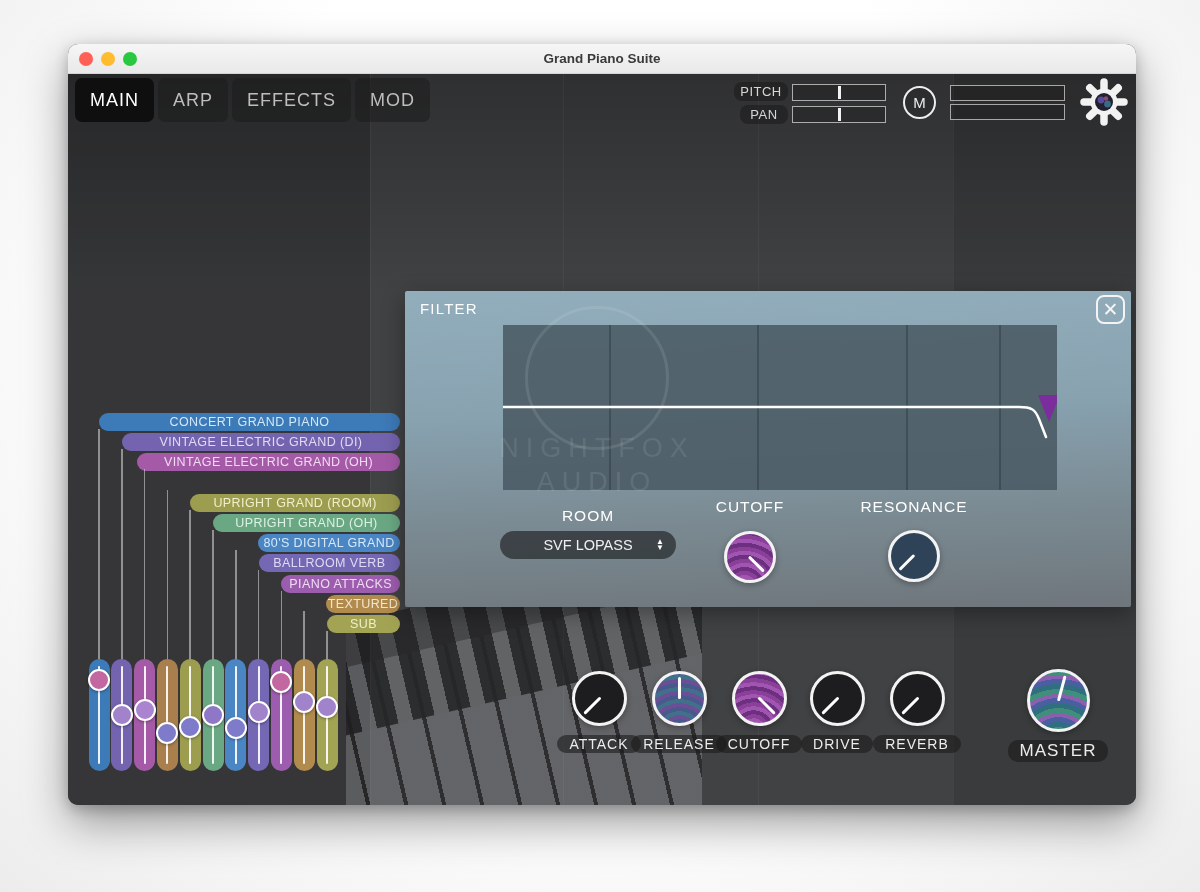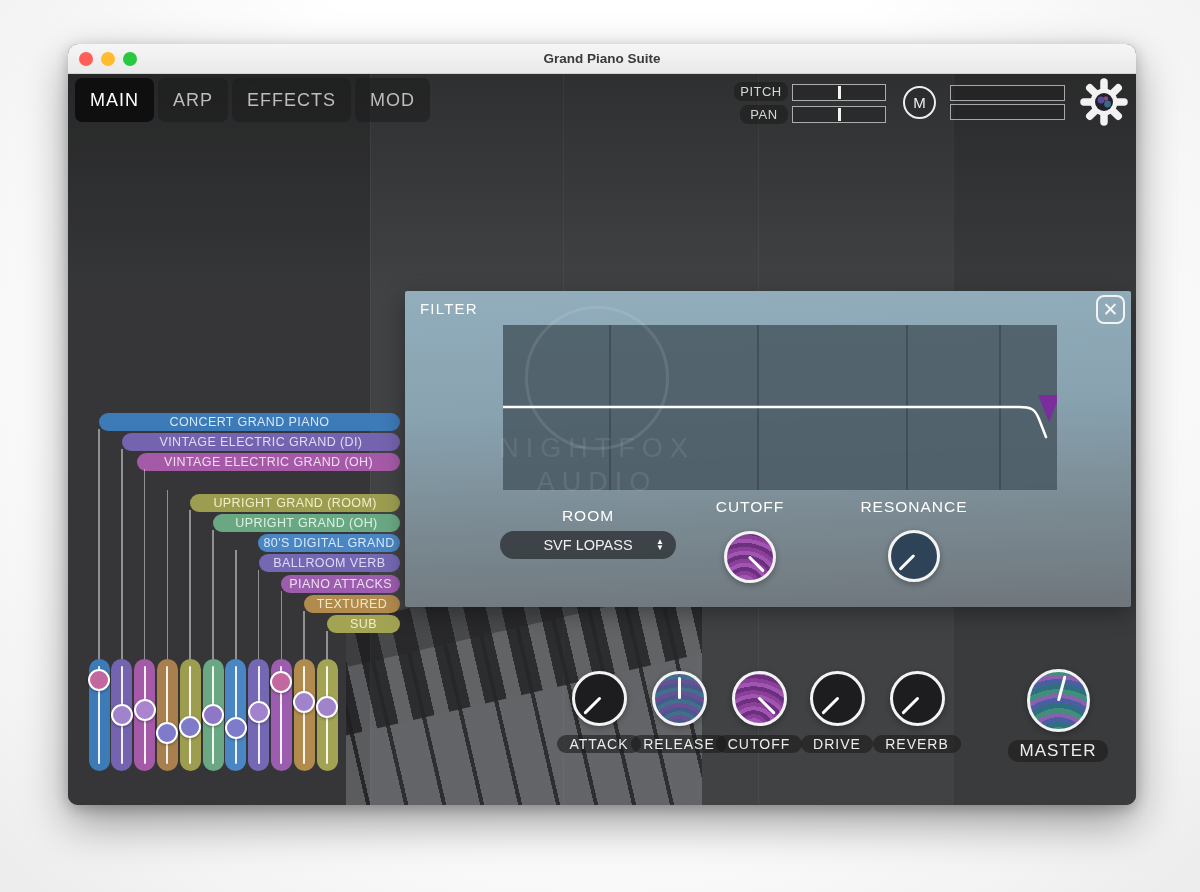--- a/index.html
+++ b/index.html
@@ -284,21 +284,21 @@
         </div>
         <div class="layer-row" style="top: 161.6px;">
           <div class="layer-pill" style="width: 118.6px; background: rgb(156, 93, 174); color: rgb(239, 220, 243);">PIANO ATTACKS</div>
         </div>
         <div class="conn-line" style="left: 192.65px; top: 177.6px; height: 70.4px;"></div>
         <div class="slider-track" style="left: 182.9px; background: rgb(156, 93, 174);">
           <div class="rail"></div>
           <div class="slider-thumb" style="top: 22.96px; background: rgb(194, 103, 159);"></div>
         </div>
         <div class="layer-row" style="top: 181.8px;">
-          <div class="layer-pill" style="width: 96px; background: rgb(177, 138, 77); color: rgb(243, 230, 201);">TEXTURED</div>
+          <div class="layer-pill" style="width: 74px; background: rgb(177, 138, 77); color: rgb(243, 230, 201);">TEXTURED</div>
         </div>
         <div class="conn-line" style="left: 215.45px; top: 197.8px; height: 50.2px;"></div>
         <div class="slider-track" style="left: 205.7px; background: rgb(177, 138, 77);">
           <div class="rail"></div>
           <div class="slider-thumb" style="top: 43.008px; background: rgb(161, 131, 204);"></div>
         </div>
         <div class="layer-row" style="top: 202px;">
           <div class="layer-pill" style="width: 73px; background: rgb(163, 163, 84); color: rgb(239, 239, 202);">SUB</div>
         </div>
         <div class="conn-line" style="left: 238.25px; top: 218px; height: 30px;"></div>

